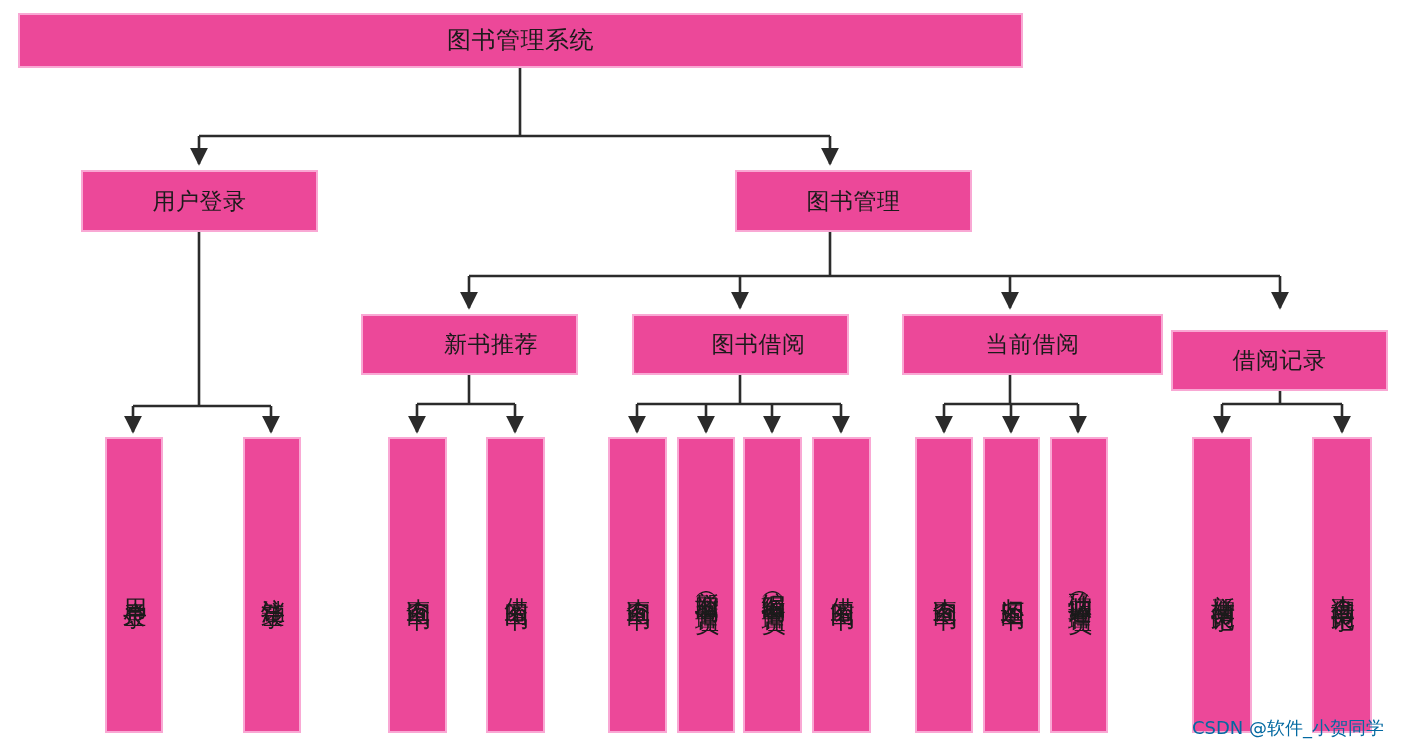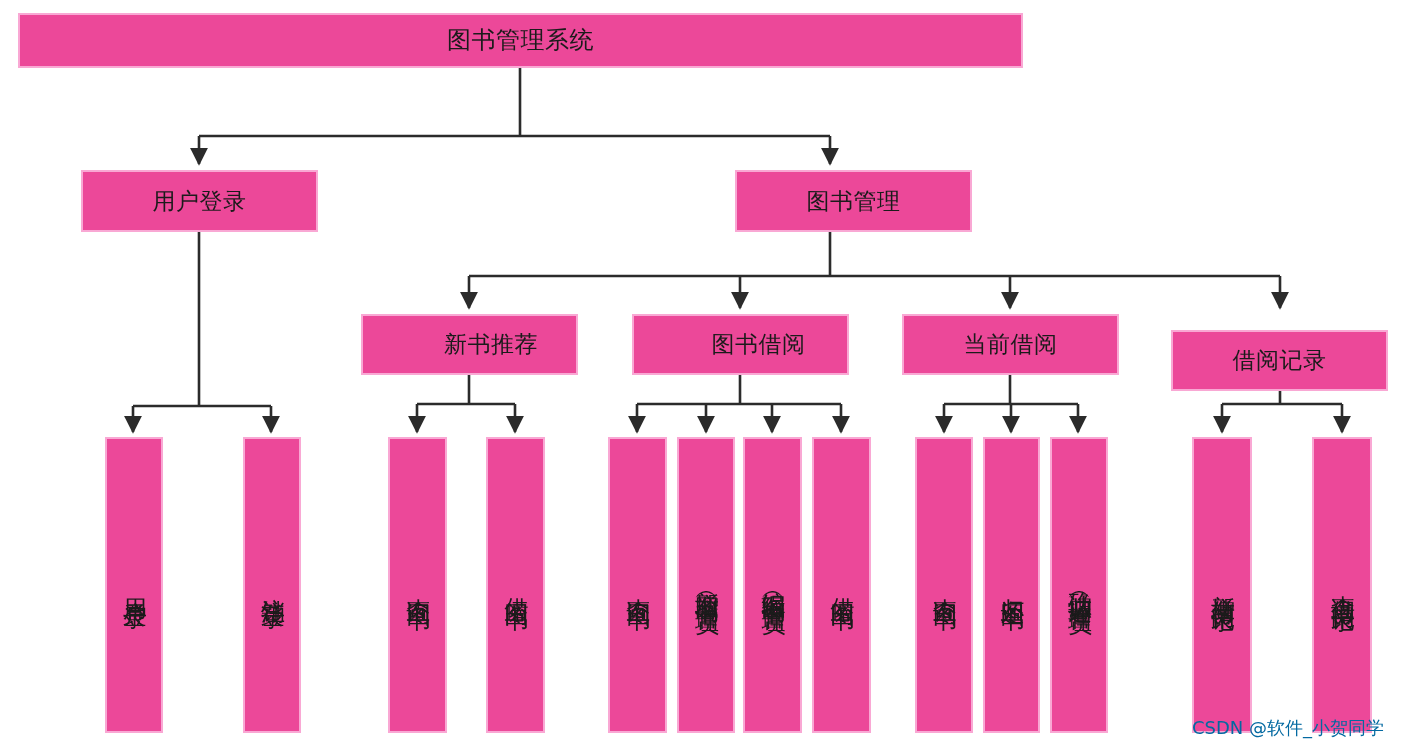--- a/index.html
+++ b/index.html
@@ -139,21 +139,21 @@
   <div class="node h" style="left:711px; top:170px; width:237px; height:62px;margin-left:24px;">
     <span class="label">图书管理</span>
   </div>
 
   <div class="node h" style="left:361px; top:314px; width:217px; height:61px;padding-left:43px;">
     <span class="label">新书推荐</span>
   </div>
   <div class="node h" style="left:632px; top:314px; width:217px; height:61px;padding-left:36px;">
     <span class="label">图书借阅</span>
   </div>
-  <div class="node h" style="left:902px; top:314px; width:217px; height:61px;">
+  <div class="node h" style="left:902px; top:314px; width:261px; height:61px;">
     <span class="label">当前借阅</span>
   </div>
   <div class="node h" style="left:1171px; top:330px; width:217px; height:61px;">
     <span class="label">借阅记录</span>
   </div>
 
   <div class="node v" style="left:105px; top:437px; width:58px; height:296px;">
     <span class="label">用户登录</span>
   </div>
   <div class="node v" style="left:243px; top:437px; width:58px; height:296px;">

